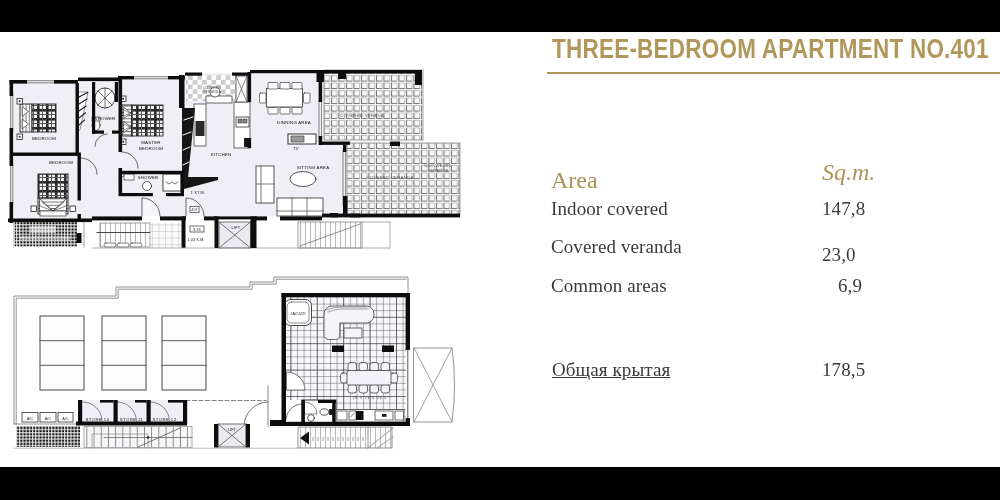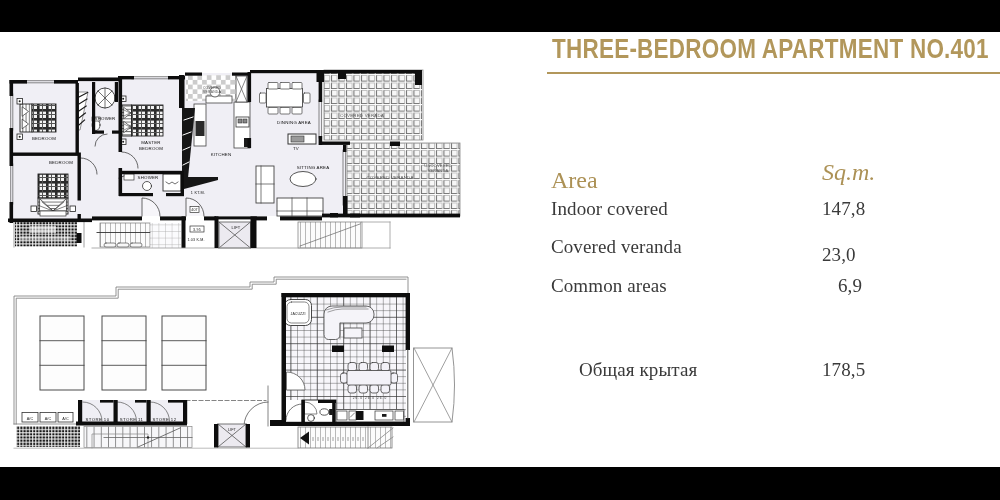--- a/index.html
+++ b/index.html
@@ -20,21 +20,21 @@
 <div id="title">THREE-BEDROOM APARTMENT NO.401</div>
 <div id="goldline"></div>
 <div class="ser gold" style="left:551px;top:139px;">Area</div>
 <div class="ser gold" style="left:822px;top:131px;font-style:italic;">Sq.m.</div>
 <div class="ser row" style="left:551px;top:198px;text-align:center;">Indoor covered</div>
 <div class="ser row" style="left:822px;top:198px;">147,8</div>
 <div class="ser row" style="left:551px;top:236px;">Covered veranda</div>
 <div class="ser row" style="left:822px;top:236px;margin-top:8px;">23,0</div>
 <div class="ser row" style="left:551px;top:275px;">Common areas</div>
 <div class="ser row" style="left:822px;top:275px;margin-left:16px;">6,9</div>
-<div class="ser row" style="left:579px;top:359px;">Общая крытая</div>
+<div class="ser row" style="left:552px;top:359px;text-decoration:underline;">Общая крытая</div>
 <div class="ser row" style="left:822px;top:359px;">178,5</div>
 <svg id="plan" width="490" height="400" viewBox="0 60 490 400" style="position:absolute;left:0;top:60px;">
 <defs>
 <pattern id="wf" width="7.5" height="7.5" patternUnits="userSpaceOnUse">
   <rect width="7.5" height="7.5" fill="#ffffff"></rect>
   <rect x="1.4" y="0.4" width="5.7" height="5.7" fill="#f7f7f7" stroke="#9c9c9c" stroke-width="0.55"></rect>
   <path d="M1.4 0.4 V6.1 H7.1" fill="none" stroke="#6e6e6e" stroke-width="1.1"></path>
 </pattern>
 <pattern id="grid" width="6.6" height="6.6" patternUnits="userSpaceOnUse">
   <rect width="6.6" height="6.6" fill="#f7f6fa"></rect>

